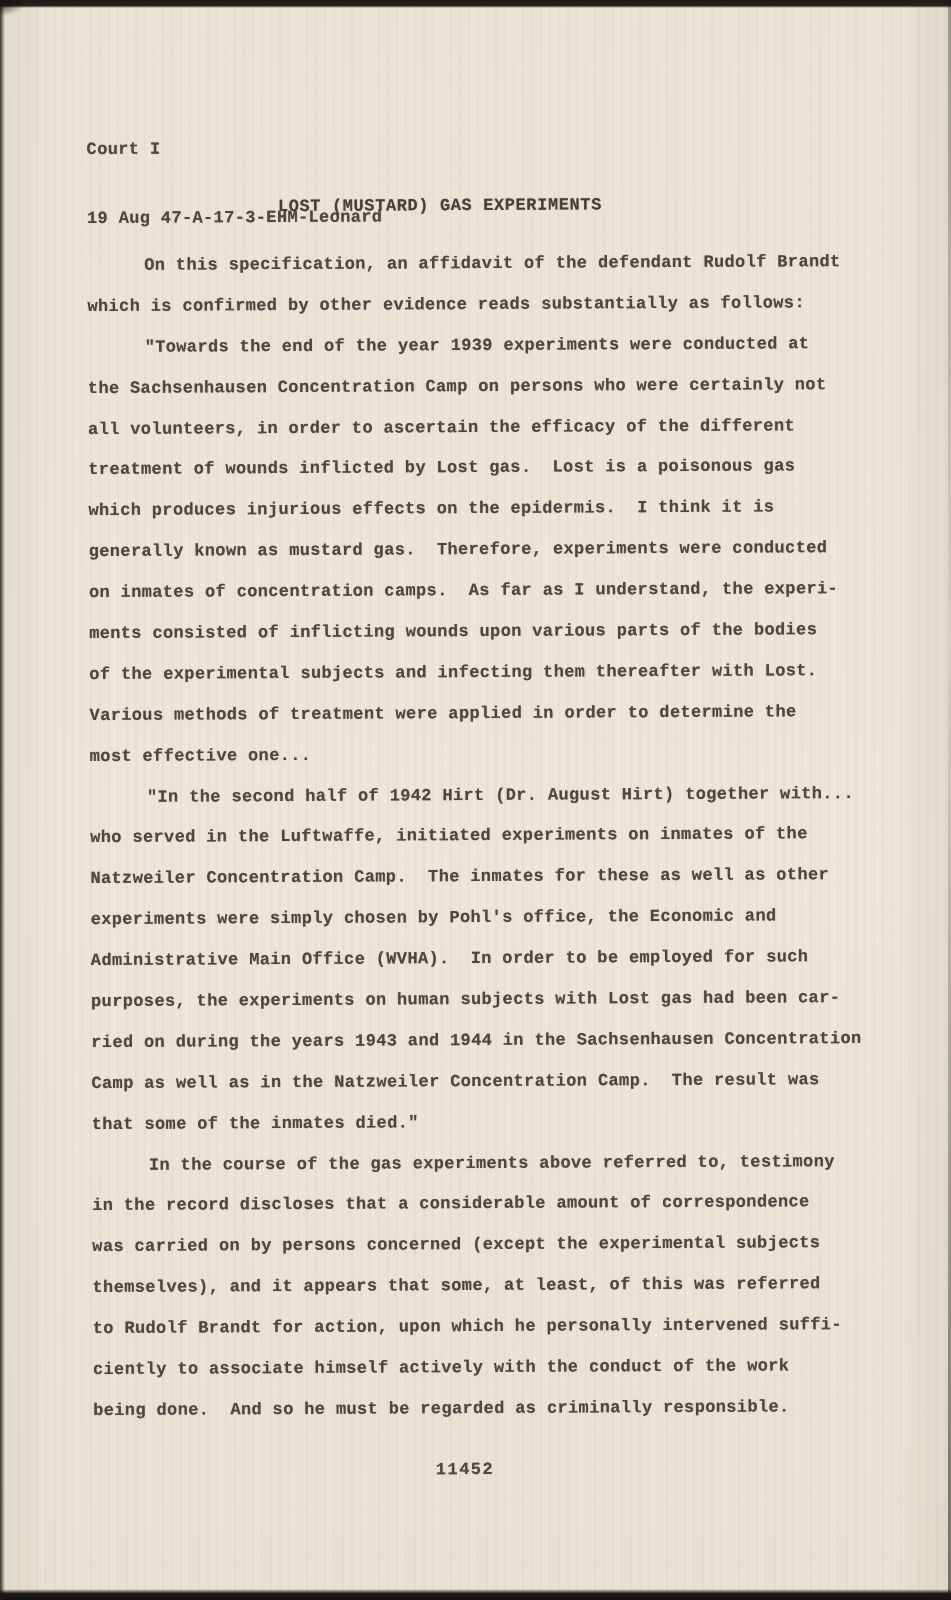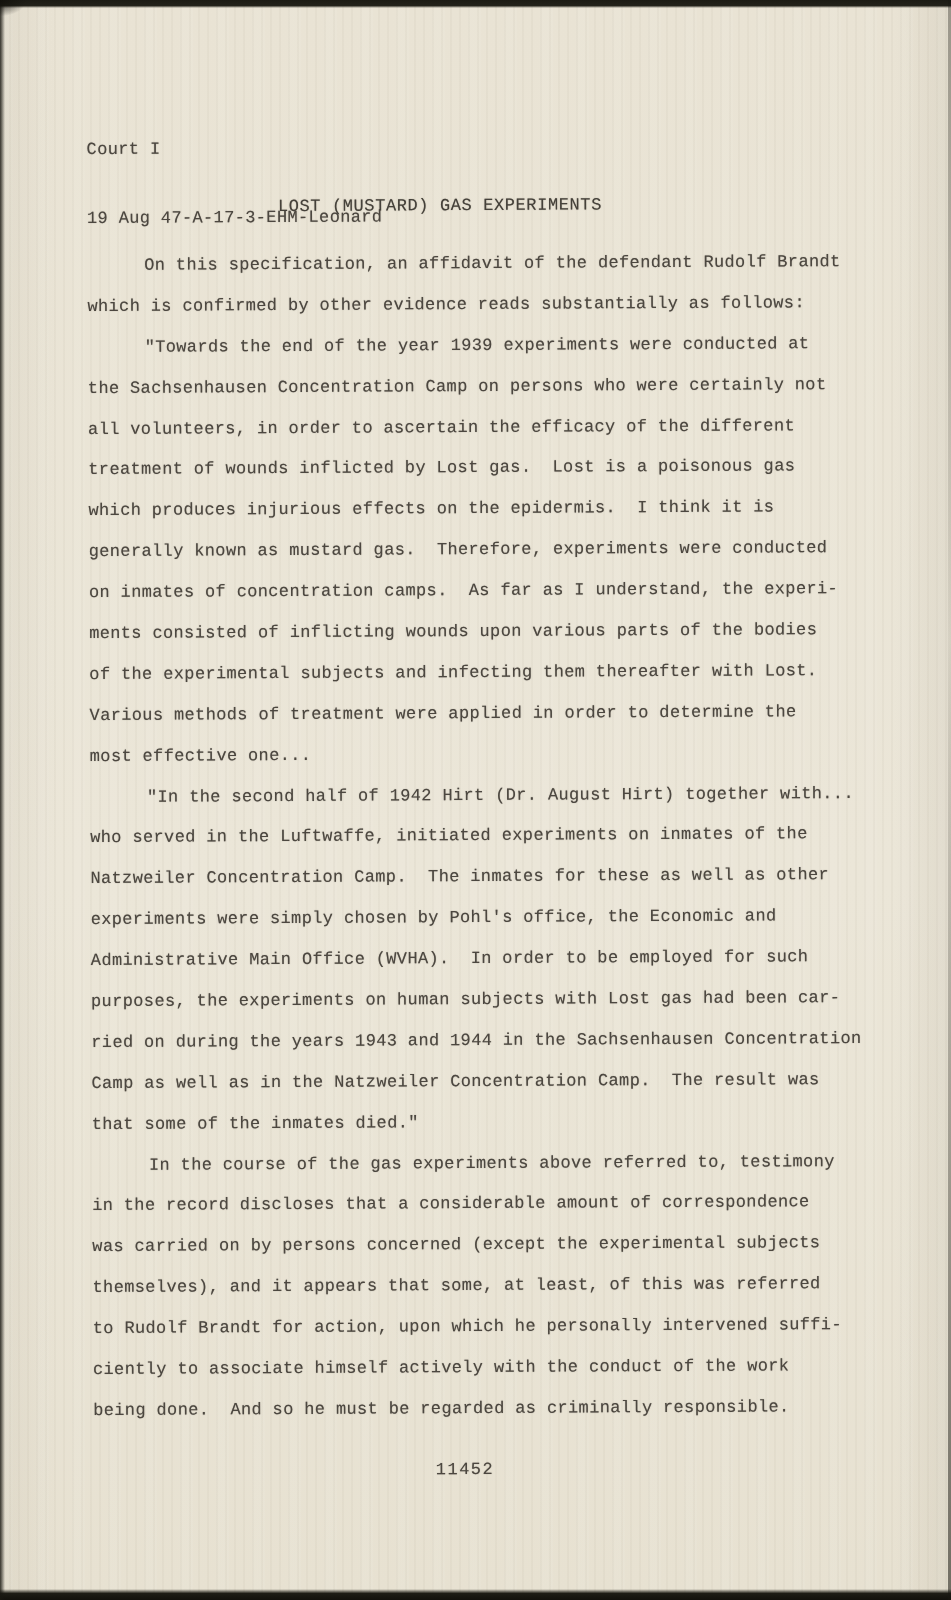--- a/index.html
+++ b/index.html
@@ -10,20 +10,21 @@
     position:relative;
     font-family:"Liberation Mono","DejaVu Sans Mono",monospace;
   }
   .page{
     position:absolute;inset:0;
     background:
       linear-gradient(90deg, rgba(110,100,80,0.07), rgba(0,0,0,0) 6%, rgba(0,0,0,0) 94%, rgba(110,100,80,0.09)),
       repeating-linear-gradient(90deg, rgba(140,130,108,0.055) 0px, rgba(140,130,108,0.055) 2px, rgba(0,0,0,0) 2px, rgba(0,0,0,0) 9px),
       repeating-linear-gradient(90deg, rgba(255,255,255,0.06) 0px, rgba(255,255,255,0.06) 13px, rgba(0,0,0,0) 13px, rgba(0,0,0,0) 36px),
       linear-gradient(180deg,#e9e3d4 0%, #ebe6d8 55%, #e7e1d1 100%);
+    font-weight: bold;
   }
   .edge-top{position:absolute;top:0;left:0;right:0;height:8px;
     background:linear-gradient(180deg,#1c1b14 0%,#23221a 70%,rgba(35,34,26,0) 100%);}
   .edge-bottom{position:absolute;bottom:0;left:0;right:0;height:11px;
     background:linear-gradient(0deg,#12110c 0%,#1d1c15 60%,rgba(29,28,21,0) 100%);}
   .edge-left{position:absolute;top:0;bottom:0;left:0;width:5px;
     background:linear-gradient(90deg,rgba(24,23,17,0.85),rgba(24,23,17,0) 100%);}
   .edge-right{position:absolute;top:0;bottom:0;right:0;width:3px;
     background:linear-gradient(180deg,rgba(24,23,17,0.35) 0%,rgba(24,23,17,0.05) 40%,rgba(24,23,17,0.55) 100%);}
   .corner-tl{position:absolute;top:0;left:0;width:26px;height:16px;

